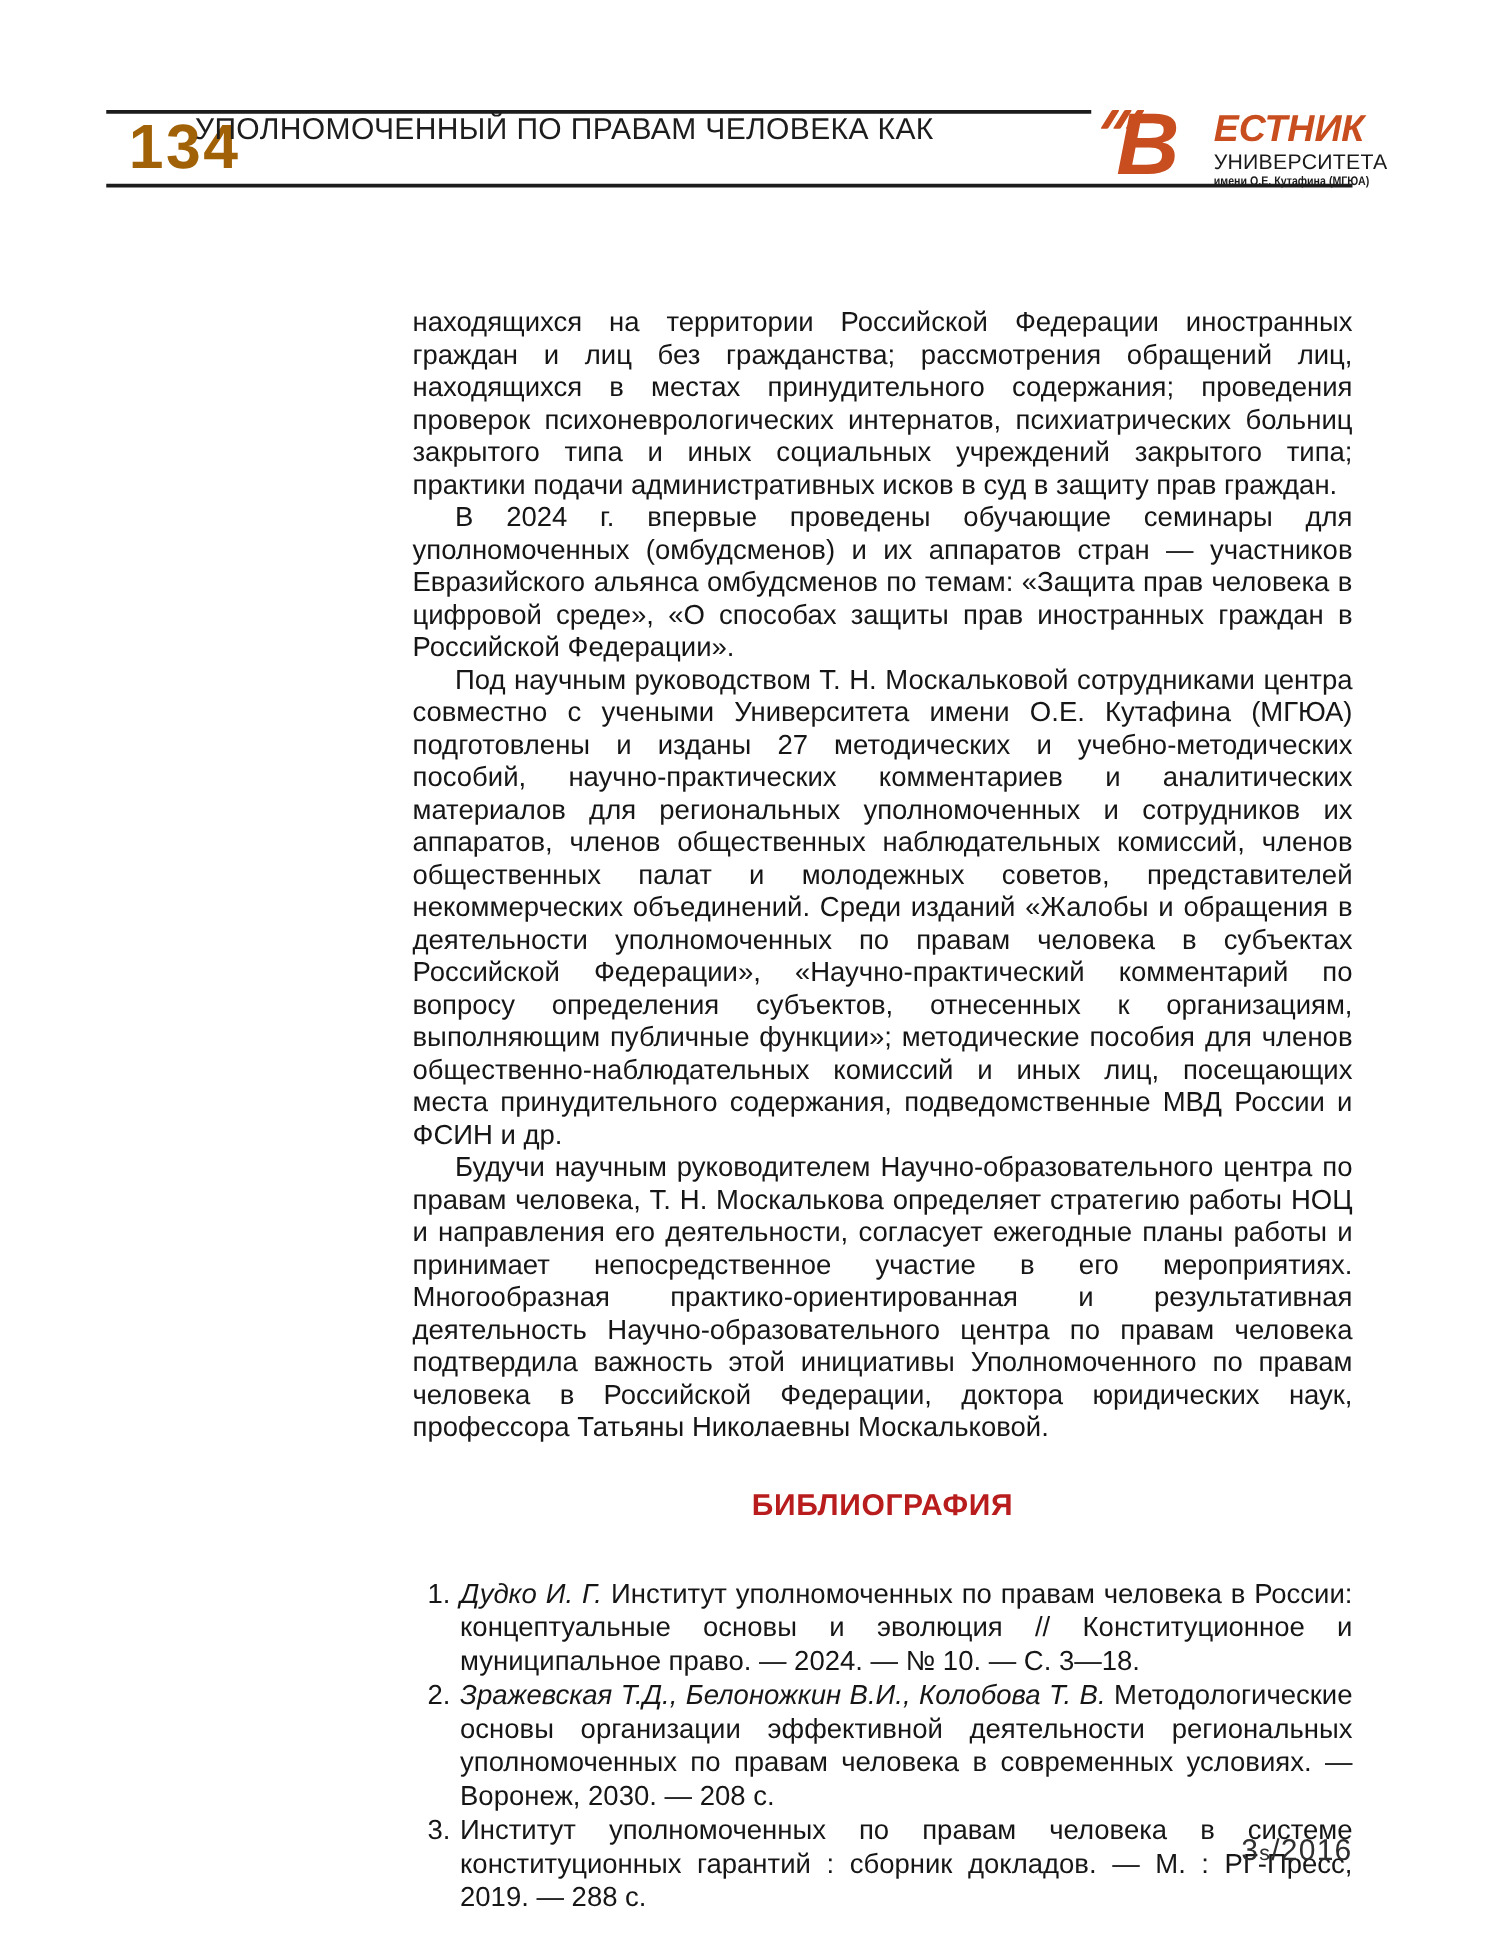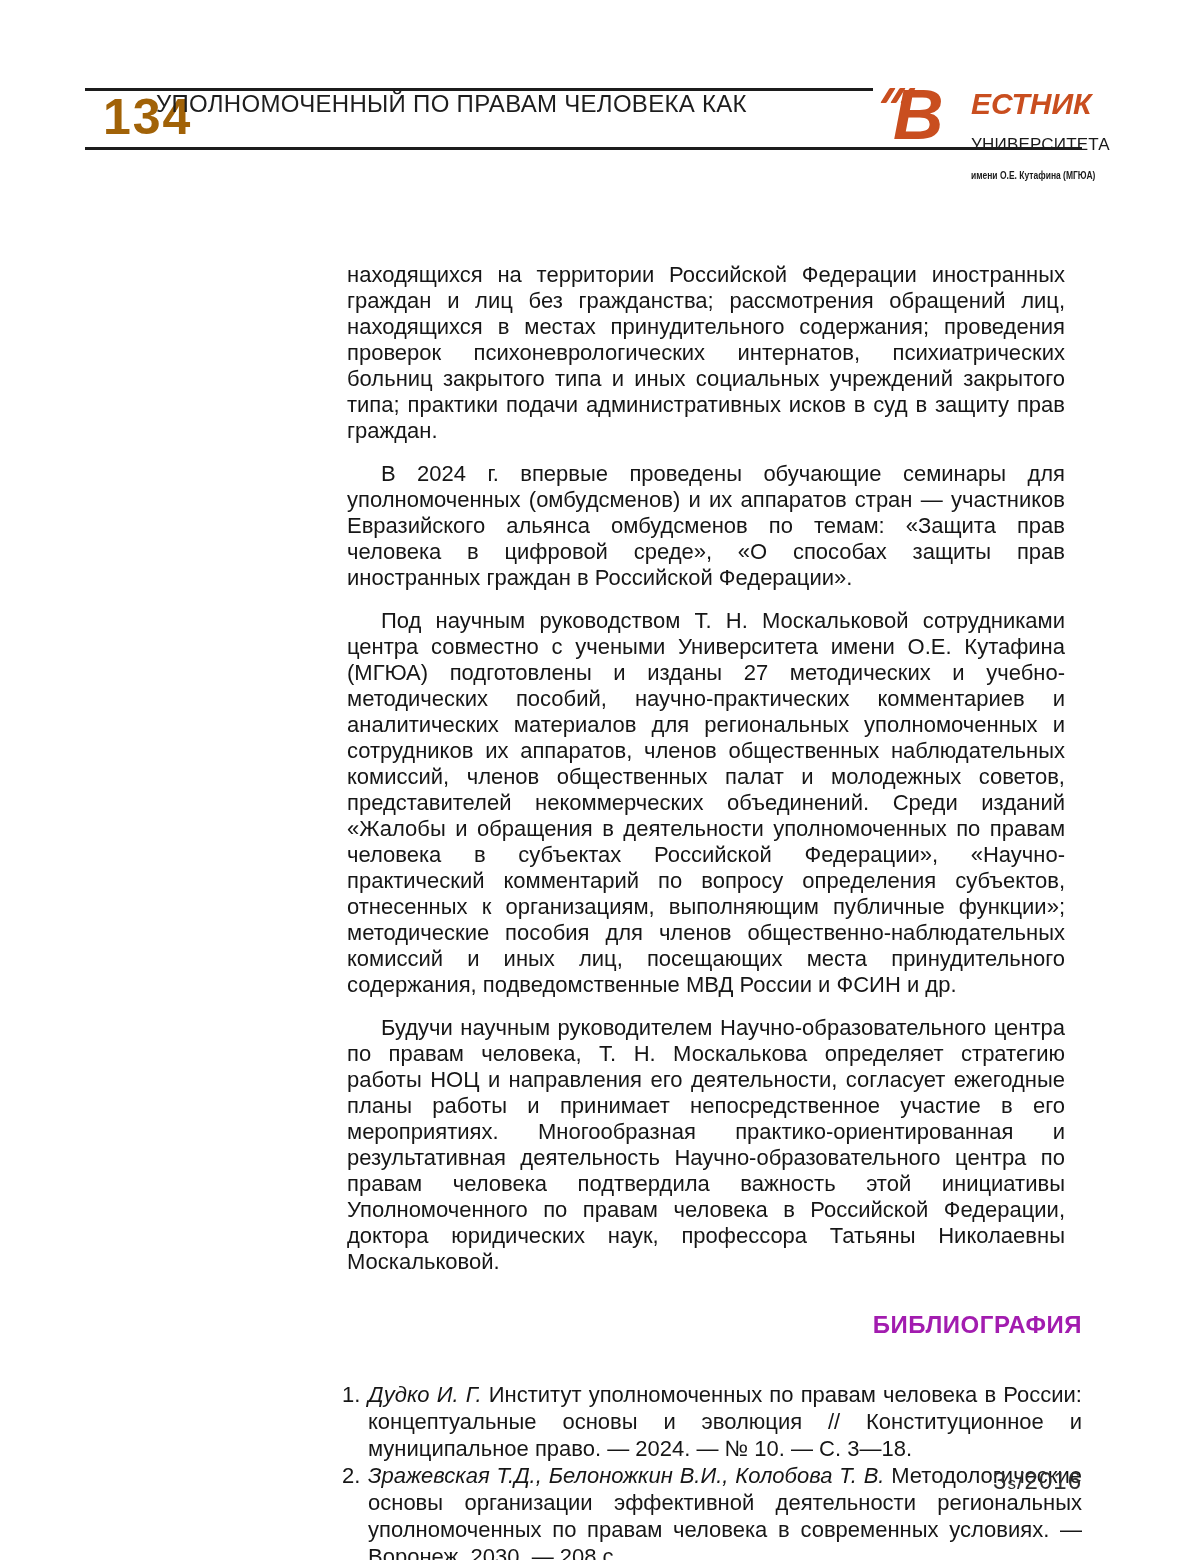--- a/index.html
+++ b/index.html
@@ -34,46 +34,46 @@
   .logo-ticks { position: absolute; left: 0; top: 6px; display: flex; gap: 4px; }
   .logo-ticks i {
     display: block; width: 6px; height: 15px;
     background: #c94e1f; transform: skewX(-32deg); border-radius: 1px;
   }
   .logo-letter {
     position: absolute; left: 8px; top: 2px;
     font-size: 70px; line-height: 62px; font-weight: 700; font-style: italic;
     color: #c94e1f;
   }
-  .logo-text { position: absolute; left: 86px; top: 8px; display: flex; flex-direction: column; gap: 15px; }
+  .logo-text { position: absolute; left: 86px; top: 8px; display: flex; flex-direction: column; }
   .logo-word1 {
     font-size: 30px; line-height: 28px; font-weight: 700; font-style: italic;
     color: #c94e1f; white-space: nowrap;
   }
   .logo-word2 {
     font-size: 17px; line-height: 19px; font-weight: 400; color: #1a1a1a;
     letter-spacing: 0.2px; margin-top: 2px; white-space: nowrap;
   }
   .logo-word3 {
     font-size: 10px; line-height: 12px; font-weight: 700; color: #1a1a1a;
     margin-top: 1px; white-space: nowrap;
     transform: scaleX(0.85); transform-origin: left center;
   }
 
   
   .content { position: absolute; left: 330px; top: 245px; width: 752px; }
   .para {
-    margin: 17px; font-size: 22px; line-height: 26px;
+    margin: 0; font-size: 22px; line-height: 26px;
     text-align: justify; color: #161616;
   }
   .para.indent { text-indent: 34px; }
 
   .bib-heading {
     margin: 36px 0 42px 0; font-size: 24px; line-height: 28px;
-    font-weight: 700; text-align: right; letter-spacing: 0.5px; color: #a21caf;
+    font-weight: 700; text-align: center; letter-spacing: 0.5px; color: #b91c1c;
   }
   .bib-list { padding-left: 12px; }
   .bib-item { display: flex; font-size: 22px; line-height: 27px; color: #161616; }
   .bib-num { flex: 0 0 26px; }
   .bib-body { flex: 1; text-align: justify; }
   .bib-authors { font-style: italic; }
 
   
   .footer-issue {
     position: absolute; top: 1468px; right: 118px;

